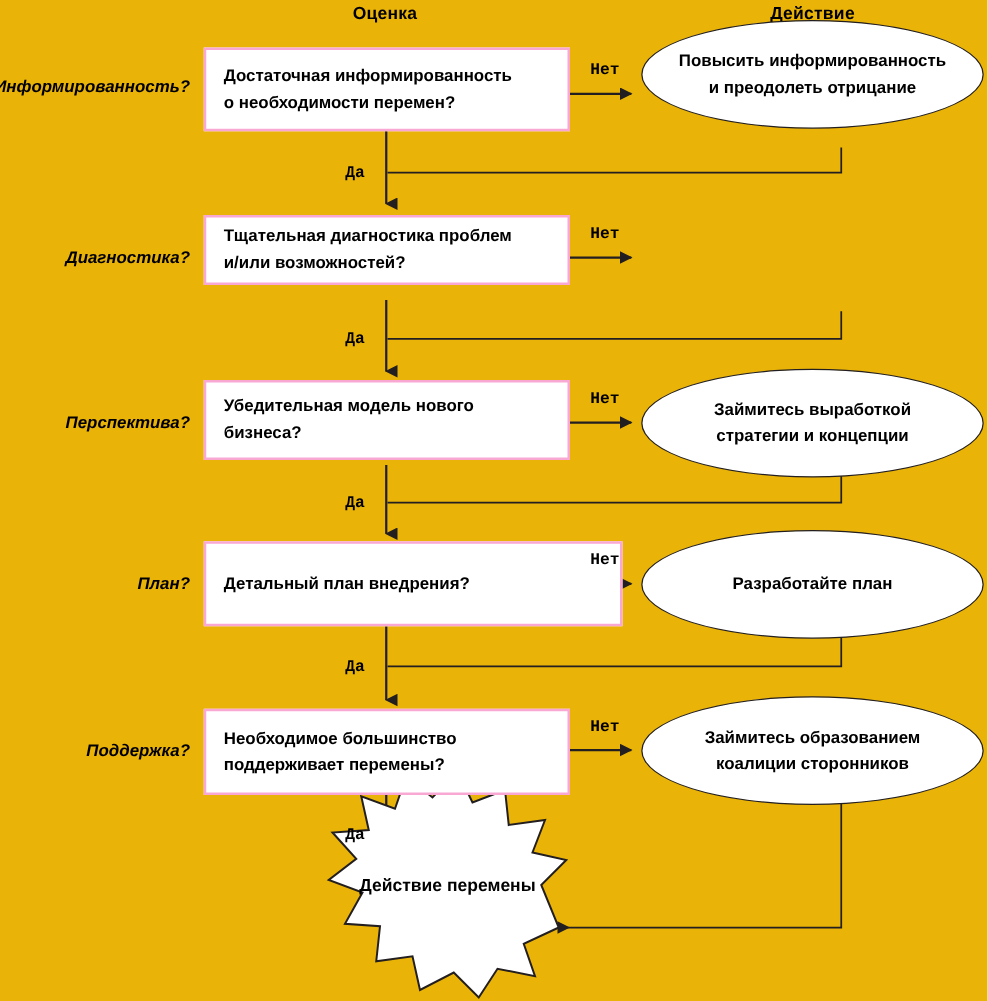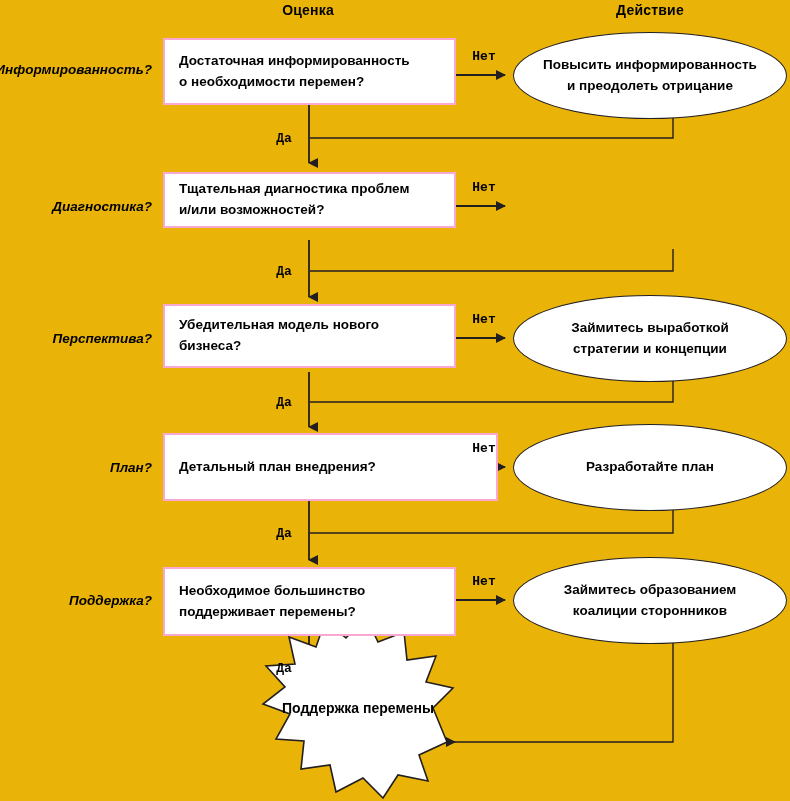--- a/index.html
+++ b/index.html
@@ -163,21 +163,21 @@
   <div class="col-header" style="left:650px; top:2px;">
     <span>Действие</span>
   </div>
 
   <div class="stage-label" style="left:152px; top:69px;">
     <span>Информированность?</span>
   </div>
   <div class="decision-box" style="left:163px; top:38px; width:293px; height:67px;">
     <div class="box-text">Достаточная информированность<br>о необходимости перемен?</div>
   </div>
-  <div class="action-ellipse" style="left:513px; top:32px; width:274px; height:87px;">
+  <div class="action-ellipse" style="left:513px; top:16px; width:274px; height:87px;">
     <div class="ellipse-text">Повысить информированность<br>и преодолеть отрицание</div>
   </div>
   <div class="edge-label" style="left:484px; top:56px;">
     <span>Нет</span>
   </div>
   <div class="edge-label" style="left:284px; top:138px;">
     <span>Да</span>
   </div>
 
   <div class="stage-label" style="left:152px; top:206px;">
@@ -236,17 +236,17 @@
   </div>
   <div class="edge-label" style="left:484px; top:581px;">
     <span>Нет</span>
   </div>
   <div class="edge-label" style="left:284px; top:668px;">
     <span>Да</span>
   </div>
 
   <div class="starburst" style="left:263px; top:617px; width:190px; height:181px;">
     <div class="star-text">
-      <span>Поддержка перемены</span>
+      <span>Действие перемены</span>
     </div>
   </div>
 
 </div>
 
 </body></html>

